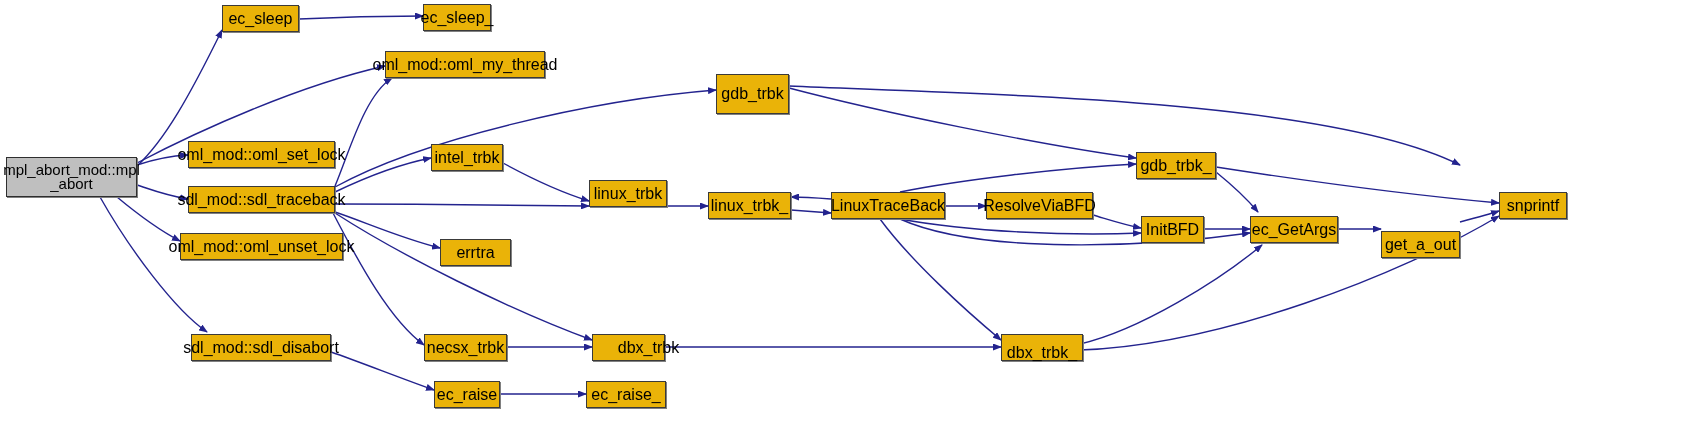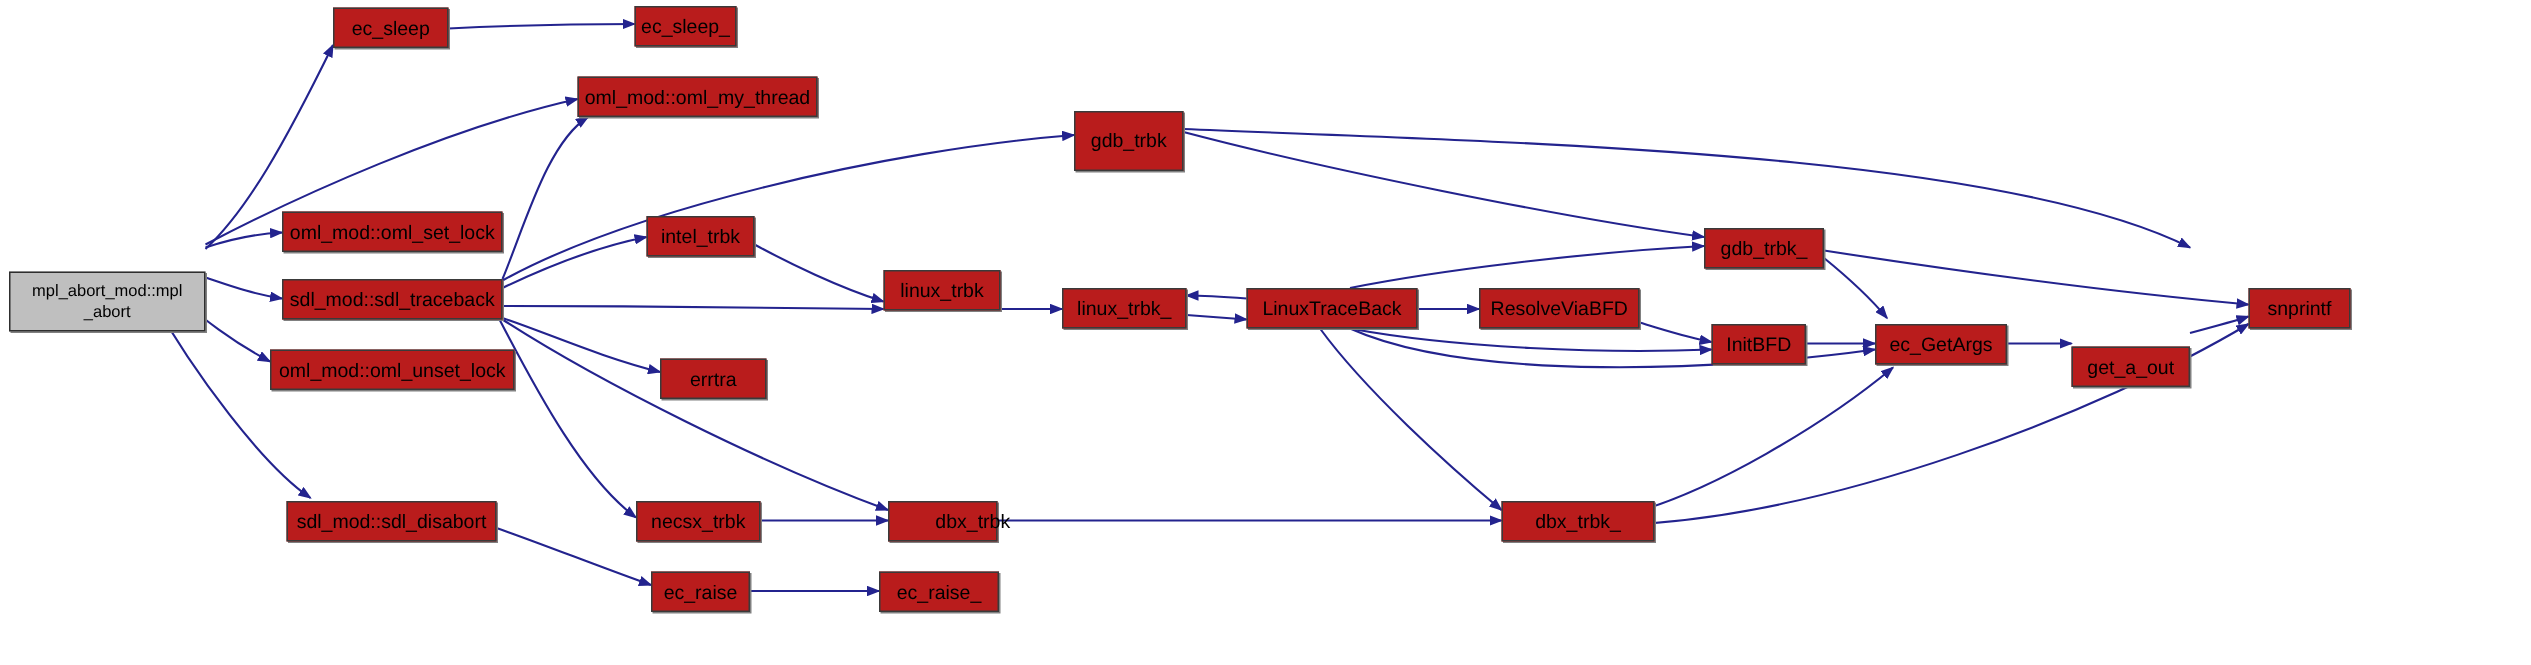--- a/index.html
+++ b/index.html
@@ -20,37 +20,36 @@
     left: 0;
     top: 0;
     width: 1687px;
     height: 443px;
     pointer-events: none;
   }
   .node {
     position: absolute;
     box-sizing: border-box;
     border: 1px solid #3a3a3a;
-    background: #b91c1c;
+    background: #eab308;
     color: #000000;
-    font-size: 13px;
+    font-size: 16px;
     line-height: 14px;
     display: flex;
     align-items: center;
     justify-content: center;
     text-align: center;
     white-space: pre-line;
     letter-spacing: 0px;
     box-shadow: 1px 1px 0 0 #808080;
   }
   .node.root {
     background: #bfbfbf;
     border: 1px solid #2e2e2e;
-    font-size: 11px;
-    margin-top: 24px;
+    font-size: 15px;
   }
 </style>
 </head>
 <body>
 
 <div id="canvas" style="background: rgb(255, 255, 255);">
   <svg id="edge-layer" viewBox="0 0 1687 443" xmlns="http://www.w3.org/2000/svg">
     <defs>
       <marker id="arrow" markerWidth="9" markerHeight="7" refX="8" refY="3.5" orient="auto" markerUnits="userSpaceOnUse">
         <path d="M0,0 L9,3.5 L0,7 z" fill="#23238e"></path>
@@ -115,15 +114,15 @@
       <div class="node" style="left: 592px; top: 334px; width: 73px; height: 27px; padding-left: 40px;"><span>dbx_trbk</span></div>
       <div class="node" style="left: 716px; top: 74px; width: 73px; height: 40px;"><span>gdb_trbk</span></div>
       <div class="node" style="left: 708px; top: 192px; width: 83px; height: 27px;"><span>linux_trbk_</span></div>
       <div class="node" style="left: 831px; top: 192px; width: 114px; height: 27px;"><span>LinuxTraceBack</span></div>
       <div class="node" style="left: 986px; top: 192px; width: 107px; height: 27px;"><span>ResolveViaBFD</span></div>
       <div class="node" style="left: 1136px; top: 152px; width: 80px; height: 27px;"><span>gdb_trbk_</span></div>
       <div class="node" style="left: 1141px; top: 216px; width: 63px; height: 27px;"><span>InitBFD</span></div>
       <div class="node" style="left: 1250px; top: 216px; width: 88px; height: 27px;"><span>ec_GetArgs</span></div>
       <div class="node" style="left: 1381px; top: 216px; width: 79px; height: 27px; margin-top: 15px;"><span>get_a_out</span></div>
       <div class="node" style="left: 1499px; top: 192px; width: 68px; height: 27px;"><span>snprintf</span></div>
-      <div class="node" style="left: 1001px; top: 334px; width: 102px; height: 27px;"><span>dbx_trbk_</span></div>
+      <div class="node" style="left: 1001px; top: 334px; width: 82px; height: 27px; align-items: flex-end;"><span>dbx_trbk_</span></div>
     </div>
 </div>
 
 </body></html>

